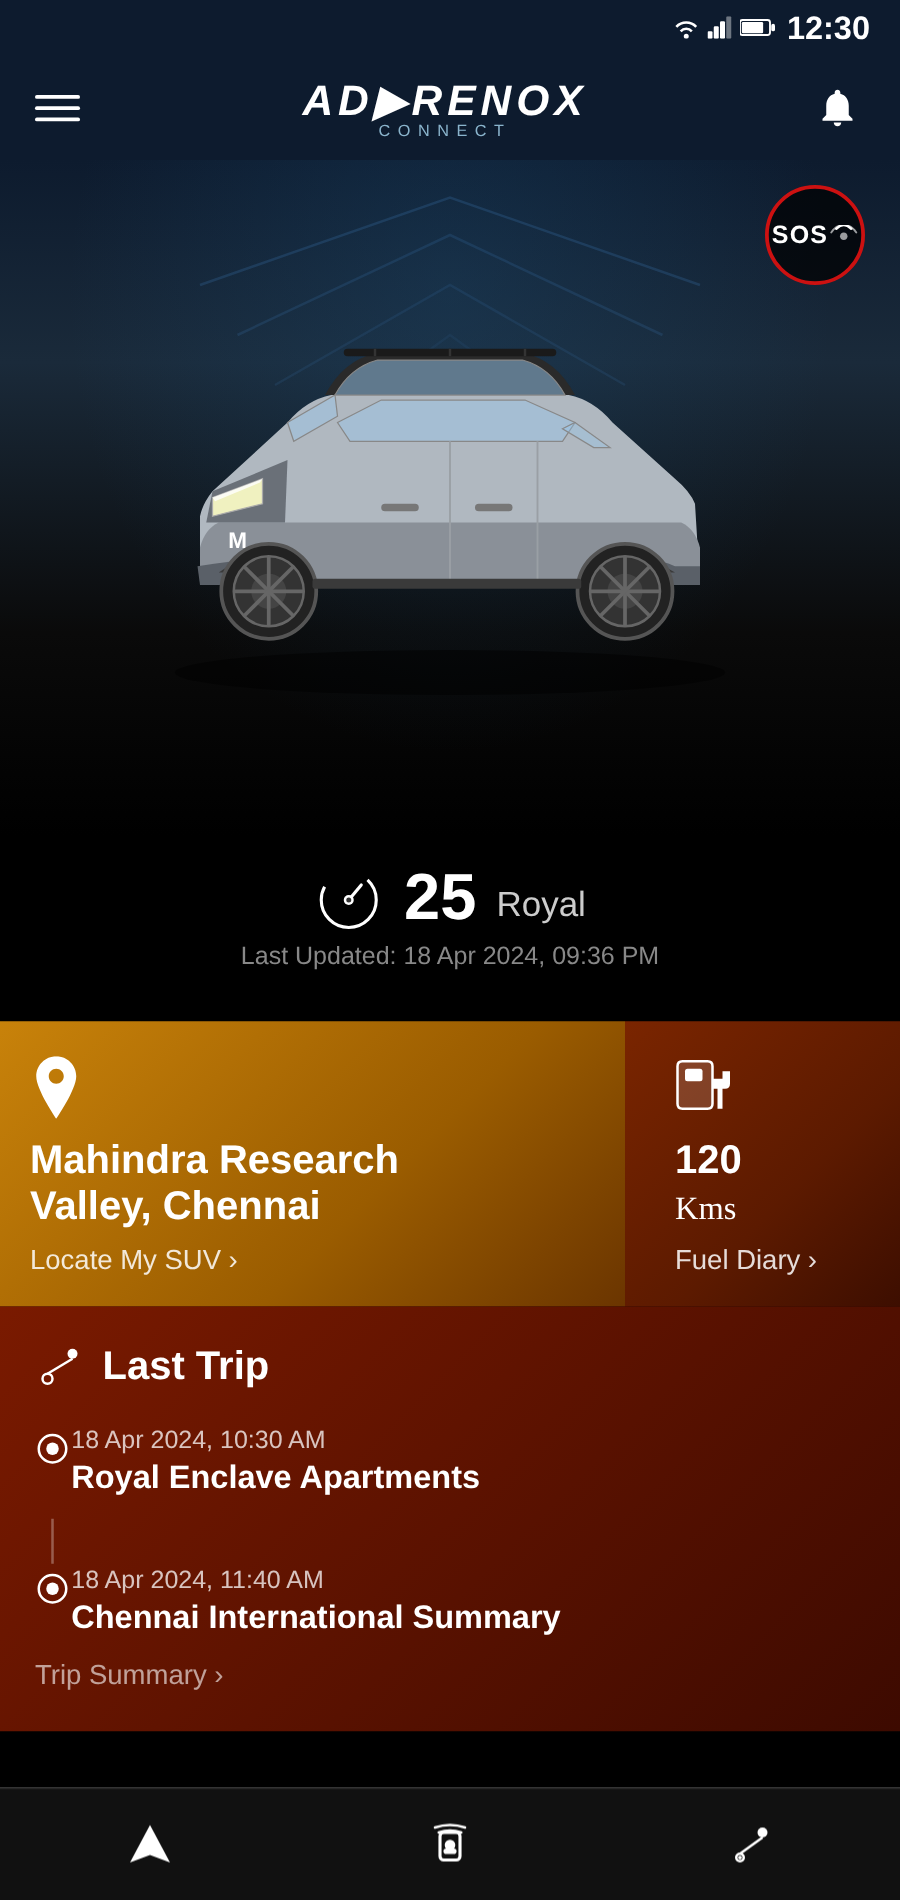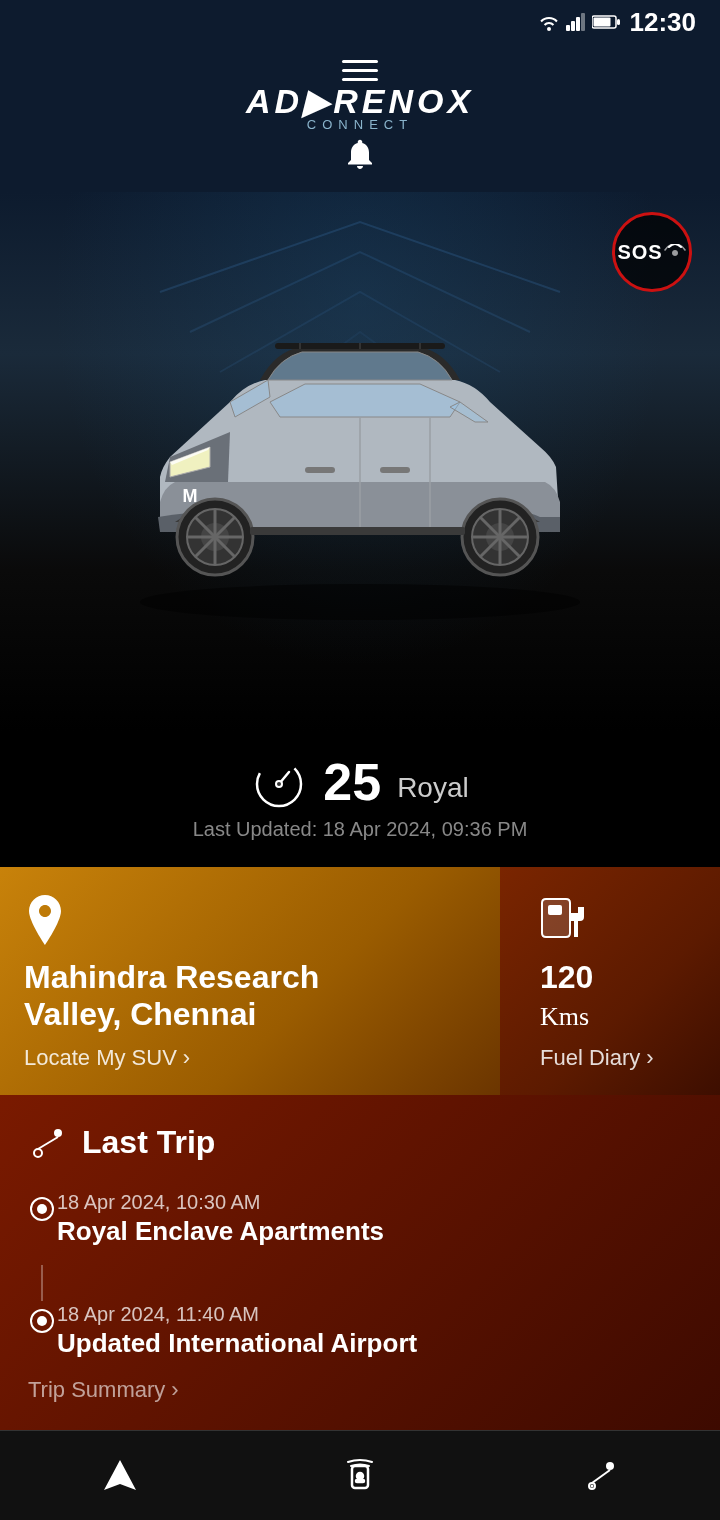--- a/index.html
+++ b/index.html
@@ -34,21 +34,20 @@
       gap: 6px;
     }
 
     
     .header {
       display: flex;
       justify-content: space-between;
       align-items: center;
       padding: 16px 28px;
       background: #0d1b2e;
-      flex-direction: column;
     }
     .menu-icon {
       display: flex;
       flex-direction: column;
       gap: 6px;
       cursor: pointer;
     }
     .menu-icon span {
       display: block;
       width: 36px;
@@ -172,21 +171,21 @@
     .last-updated {
       font-size: 20px;
       color: #888;
       margin-top: 6px;
     }
 
     
     .cards-row {
       display: flex;
       gap: 0;
-      margin: 16px 0 0;
+      margin: 30px 0 0;
     }
 
     .location-card {
       flex: 1;
       background: linear-gradient(135deg, #c8820a 0%, #9a5c00 60%, #6b3500 100%);
       padding: 28px 24px 24px;
       position: relative;
     }
     .fuel-card {
       flex: 0 0 220px;
@@ -501,21 +500,21 @@
 
   <div class="trip-entry">
     <div class="trip-dot">
       <svg width="28" height="28" viewBox="0 0 28 28" fill="none">
         <circle cx="14" cy="14" r="11" stroke="white" stroke-width="2" fill="none"></circle>
         <circle cx="14" cy="14" r="5" fill="white"></circle>
       </svg>
     </div>
     <div>
       <div class="trip-time">18 Apr 2024, 11:40 AM</div>
-      <div class="trip-location">Updated International Airport</div>
+      <div class="trip-location">Chennai International Summary</div>
     </div>
   </div>
 
   <div class="trip-summary-link">
     <span>Trip Summary</span>
     <span>›</span>
   </div>
 </div>
 
 <div style="height:90px;"></div>

